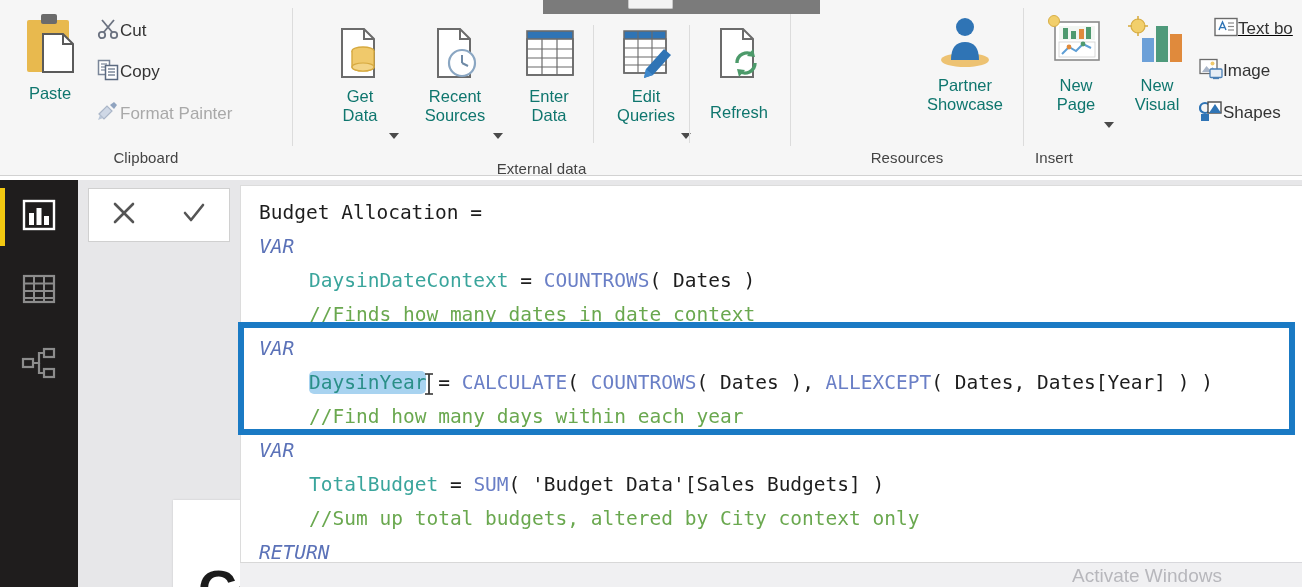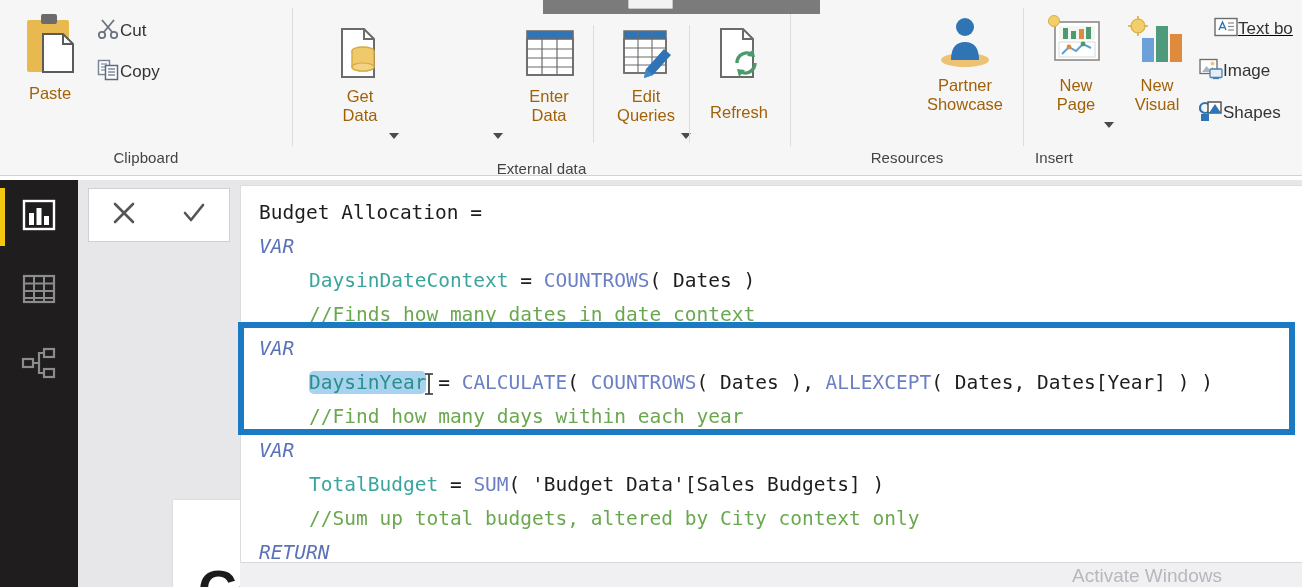--- a/index.html
+++ b/index.html
@@ -45,21 +45,21 @@
   .rgroup-label {
     position: absolute; bottom: 10px; width: 100%; text-align: center;
     font-size: 15px; color: #444; letter-spacing: .1px;
   }
   .bigbtn {
     position: absolute; display: flex; flex-direction: column;
     align-items: center; justify-content: flex-start;
     cursor: default; user-select: none;
   }
   .bigbtn .lbl {
-    font-size: 16.5px; color: #a16207; text-align: center; line-height: 1.16;
+    font-size: 16.5px; color: #0f766e; text-align: center; line-height: 1.16;
     white-space: pre-line;
   }
   .smallrow {
     position: absolute; display: flex; align-items: center; gap: 0;
   }
   .smallrow .lbl { font-size: 17px; color: #333; white-space: nowrap; }
   .smallrow.dim .lbl { color: #a9a9a9; }
   .ic { display: block; }
 
   
@@ -203,20 +203,30 @@
               <line x1="5" y1="12" x2="11" y2="12" stroke="#7a8699" stroke-width="1.2"></line>
               <rect x="9.5" y="7.5" width="12" height="14" fill="#ffffff" stroke="#5b6a80" stroke-width="1.5"></rect>
               <line x1="12" y1="11" x2="19" y2="11" stroke="#5b6a80" stroke-width="1.2"></line>
               <line x1="12" y1="14" x2="19" y2="14" stroke="#5b6a80" stroke-width="1.2"></line>
               <line x1="12" y1="17" x2="19" y2="17" stroke="#5b6a80" stroke-width="1.2"></line>
             </svg>
           </span>
           <span class="lbl">Copy</span>
         </div>
 
+        <div class="smallrow dim" style="left:96px; top:100px;">
+          <span class="ic">
+            <svg width="24" height="24" viewBox="0 0 24 24">
+              <path d="M3 14 l8 -8 l5 5 l-8 8 z" fill="#cfd8e6" stroke="#aab6c8" stroke-width="1.2"></path>
+              <path d="M14 5 l4 -3 l3 3 l-3 4 z" fill="#8fa3bf"></path>
+              <path d="M4 15 l-2 5 l5 -2 z" fill="#b9c6d8"></path>
+            </svg>
+          </span>
+          <span class="lbl">Format Painter</span>
+        </div>
         <div class="rgroup-label">Clipboard</div>
       </div>
       <div class="rgroup-sep" style="left:292px;"></div>
 
       <div class="rgroup" style="left:293px; width:497px;margin-top:11px;">
 
         <div class="bigbtn" style="left:25px; top:14px; width:84px;">
           <span class="ic">
             <svg width="60" height="58" viewBox="0 0 60 58">
               <path d="M12 4 h22 l10 10 v38 h-32 z" fill="#ffffff" stroke="#6b6b6b" stroke-width="2"></path>
@@ -224,20 +234,33 @@
               <ellipse cx="33" cy="26" rx="11" ry="4" fill="#f0c96b" stroke="#d6a93f" stroke-width="1.4"></ellipse>
               <path d="M22 26 v16 a11 4 0 0 0 22 0 v-16" fill="#f0c96b" stroke="#d6a93f" stroke-width="1.4"></path>
               <ellipse cx="33" cy="42" rx="11" ry="4" fill="#f3d487" stroke="#d6a93f" stroke-width="1.2"></ellipse>
             </svg>
           </span>
           <span class="lbl">Get
 Data</span>
         </div>
         <span style="position:absolute;left:96px;top:122px;width:0;height:0;border-left:5px solid transparent;border-right:5px solid transparent;border-top:6px solid #4a4a4a;"></span>
 
+        <div class="bigbtn" style="left:110px; top:14px; width:104px;">
+          <span class="ic">
+            <svg width="60" height="58" viewBox="0 0 60 58">
+              <path d="M13 4 h22 l10 10 v38 h-32 z" fill="#ffffff" stroke="#6b6b6b" stroke-width="2"></path>
+              <path d="M35 4 v10 h10" fill="none" stroke="#6b6b6b" stroke-width="2"></path>
+              <circle cx="37" cy="38" r="13" fill="#ffffff" stroke="#8aa6c2" stroke-width="2.2"></circle>
+              <line x1="37" y1="38" x2="37" y2="30" stroke="#6f8aa6" stroke-width="2"></line>
+              <line x1="37" y1="38" x2="43" y2="41" stroke="#6f8aa6" stroke-width="2"></line>
+            </svg>
+          </span>
+          <span class="lbl">Recent
+Sources</span>
+        </div>
         <span style="position:absolute;left:200px;top:122px;width:0;height:0;border-left:5px solid transparent;border-right:5px solid transparent;border-top:6px solid #4a4a4a;"></span>
 
         <div class="bigbtn" style="left:215px; top:14px; width:82px;">
           <span class="ic">
             <svg width="60" height="58" viewBox="0 0 60 58">
               <rect x="8" y="6" width="46" height="8" fill="#2f74b5"></rect>
               <rect x="8" y="14" width="46" height="36" fill="#ffffff" stroke="#6b6b6b" stroke-width="1.6"></rect>
               <line x1="8" y1="24" x2="54" y2="24" stroke="#6b6b6b" stroke-width="1.2"></line>
               <line x1="8" y1="33" x2="54" y2="33" stroke="#6b6b6b" stroke-width="1.2"></line>
               <line x1="8" y1="42" x2="54" y2="42" stroke="#6b6b6b" stroke-width="1.2"></line>

